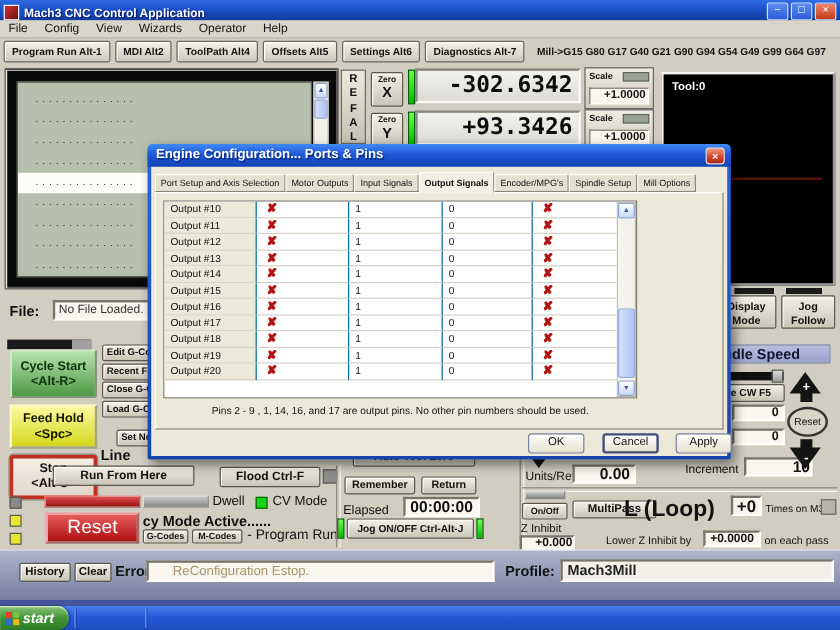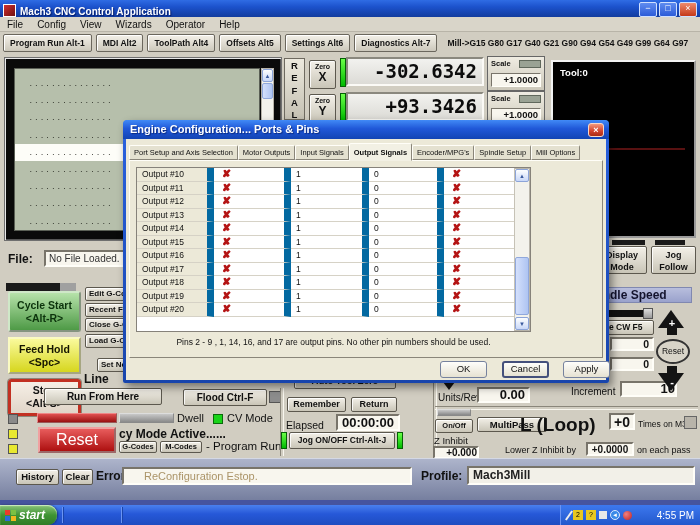--- a/index.html
+++ b/index.html
@@ -102,21 +102,21 @@
   #dtabs{position:absolute;left:6px;top:23px;height:18px;display:flex;align-items:center}
   .dtab{background:#e4e1d0;border:1px solid;border-color:#fffef8 #8a867a #8a867a #fffef8;border-radius:2px 2px 0 0;
     font-size:7.5px;padding:2px 4px;height:15px;box-sizing:border-box;white-space:nowrap}
   .dtab.active{background:#f2f0e4;height:18px;padding-top:4px;border-bottom:1px solid #f2f0e4;position:relative;z-index:2;font-weight:bold}
   #dpanel{position:absolute;left:6px;top:40px;width:474px;height:198px;background:#ece9d8;
     border:1px solid;border-color:#fffef8 #8a867a #8a867a #fffef8;box-sizing:border-box}
   #ptable{position:absolute;left:6px;top:6px;width:395px;height:165px;background:#fff;border:1px solid #86827a;box-sizing:border-box;overflow:hidden}
   .thead{display:flex;height:15px;background:#f2efdf}
   .th{font-size:8.5px;line-height:14px;padding-left:5px;border-right:1px solid #c6c2b2;border-bottom:1px solid #aaa69a;box-sizing:border-box}
   .trow{display:flex;height:13.5px}
-  .tc{font-size:8.5px;line-height:12px;padding-left:5px;border-right:7px solid #0369a1;border-bottom:1px solid #d6d2c6;box-sizing:border-box;overflow:hidden}
+  .tc{font-size:8.5px;line-height:12px;padding-left:5px;border-right:1px solid #0369a1;border-bottom:1px solid #d6d2c6;box-sizing:border-box;overflow:hidden}
   .c0{width:77px;background:#ece9d8}.c1{width:77px}.c2{width:78px}.c3{width:75px}.c4{width:72px;border-right:none}
   .redx{color:#b41414;font-size:10px;font-weight:bold;margin-left:3px;text-shadow:.7px 0 #b41414;line-height:12px;display:inline-block}
   .redx::before{content:"✘"}
   #ptsb{right:0;top:0;width:16px;height:163px;border-left:1px solid #c6c2b6}
   #dnote{position:absolute;left:6px;top:176px;width:395px;text-align:center;font-size:8.5px}
   .dlgbtn{position:absolute;top:241px;width:47px;height:17px;background:linear-gradient(#fefefb,#e6e2d2);
     border:1px solid #76829e;border-radius:3px;font-size:9.5px;text-align:center;line-height:14px;box-sizing:border-box}
   #cancelbtn{border:2px solid #44507c;line-height:12px}
   
   #taskbar{left:0;top:505px;width:700px;height:20px;background:linear-gradient(#4a80ee,#2658d8 45%,#1e4cc0);z-index:60}
@@ -439,24 +439,15 @@
           <span class="f2"></span>
           <span class="f3"></span>
           <span class="f4"></span>
         </span>
       <span>start</span>
     </div>
     <span class="tsep" style="left:62px"></span>
 
     <span class="tsep" style="left:121px"></span>
 
-    <div id="tray">
-      <span class="trayic" style="width:2px;height:11px;background:#eee;transform:rotate(35deg)"></span>
-      <span class="trayic" style="width:10px;height:10px;background:#e8c820;color:#000;font-size:7px;text-align:center;line-height:10px">2</span>
-      <span class="trayic" style="width:10px;height:10px;background:#e8c820;color:#000;font-size:7px;text-align:center;line-height:10px">?</span>
-      <span class="trayic" style="width:8px;height:8px;background:#e8e8e8"></span>
-      <span class="trayic" style="width:10px;height:10px;border-radius:50%;background:#3a8ae8;border:1px solid #d8e8ff;font-size:6px;line-height:9px;text-align:center;box-sizing:border-box">◄</span>
-      <span class="trayic" style="width:9px;height:9px;border-radius:50%;background:radial-gradient(circle at 35% 35%,#f08080,#c02020)"></span>
-      <span style="margin-left:auto;padding-right:6px;font-size:10px">4:55 PM</span>
-    </div>
   </div>
 
 </div>
 
 </body></html>

